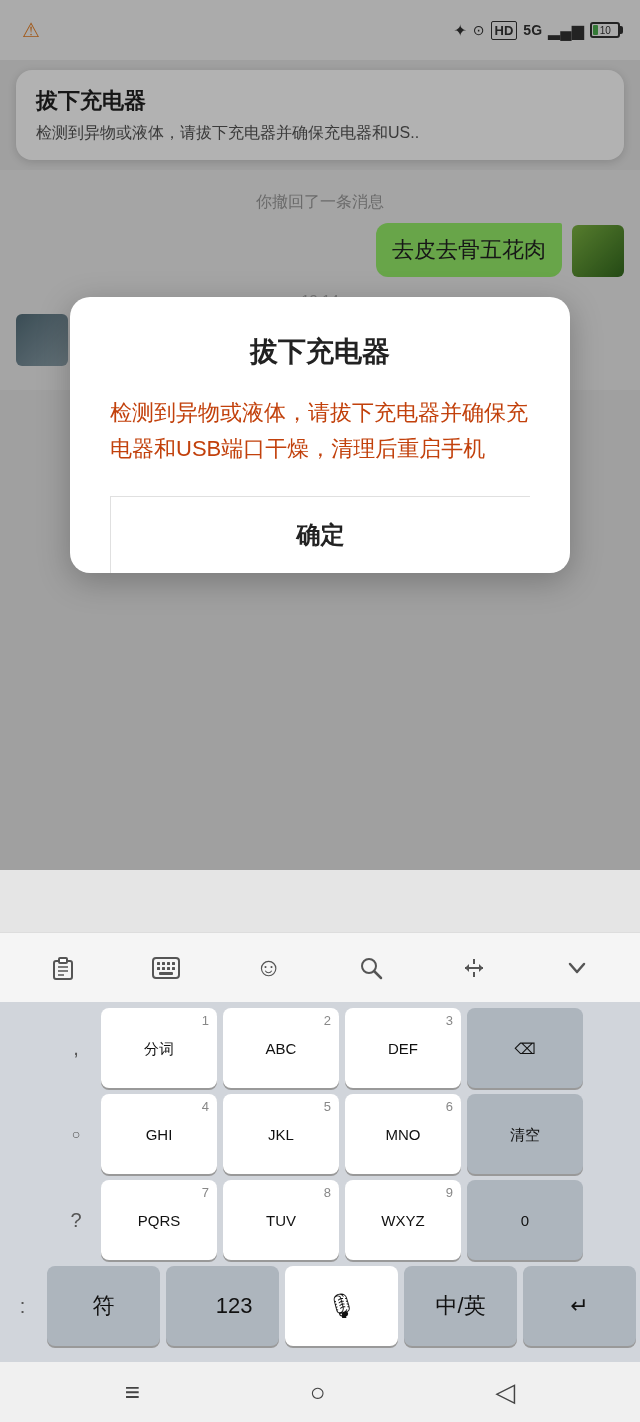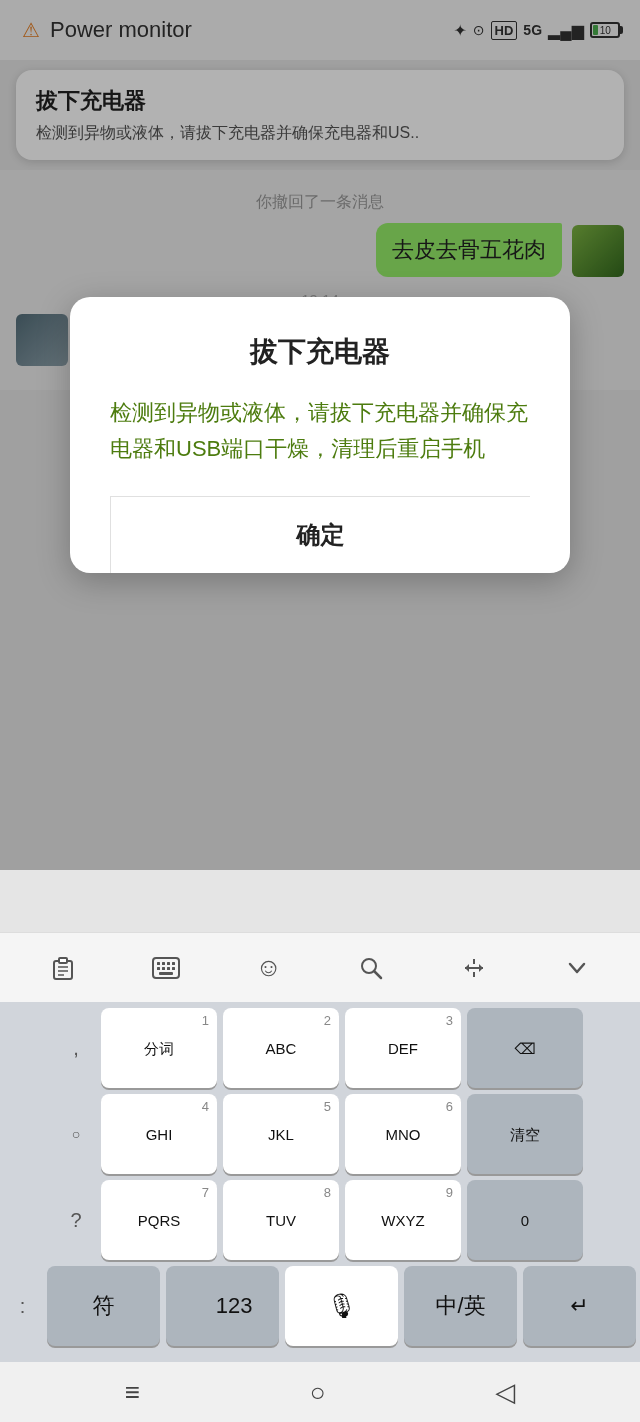--- a/index.html
+++ b/index.html
@@ -187,21 +187,21 @@
     }
     .modal-title {
       font-size: 28px;
       font-weight: bold;
       color: #222;
       text-align: center;
       margin-bottom: 24px;
     }
     .modal-content {
       font-size: 22px;
-      color: #4d7c0f;
+      color: #c2410c;
       line-height: 1.6;
       text-align: left;
       margin-bottom: 30px;
     }
     .modal-divider-h {
       width: 100%;
       height: 1px;
       background: #e0e0e0;
     }
     .modal-buttons {
@@ -389,21 +389,20 @@
       background: linear-gradient(135deg, #546e7a, #90a4ae);
       flex-shrink: 0;
     }
   </style>
 </head>
 <body>
 
 <div class="status-bar">
   <div class="status-bar-left">
     <span class="alert-icon" style="color:#e67e22; font-size:20px;">⚠</span>
-    <span class="status-bar-title">Power monitor</span>
   </div>
   <div class="status-bar-right">
     <span class="status-icon">✦</span>
     <span class="status-icon" style="font-size:14px;">⊙</span>
     <span class="status-icon" style="font-size:13px; font-weight:bold; border:1px solid #333; padding:1px 3px; border-radius:2px;">HD</span>
     <span class="status-icon" style="font-size:14px; font-weight:bold;">5G</span>
     <span class="status-icon" style="font-size:16px;">▂▄▆</span>
     <div class="battery-icon">
       <div class="battery-fill"></div>
       <span style="font-size:10px; color:#333; margin-left:2px;">10</span>

